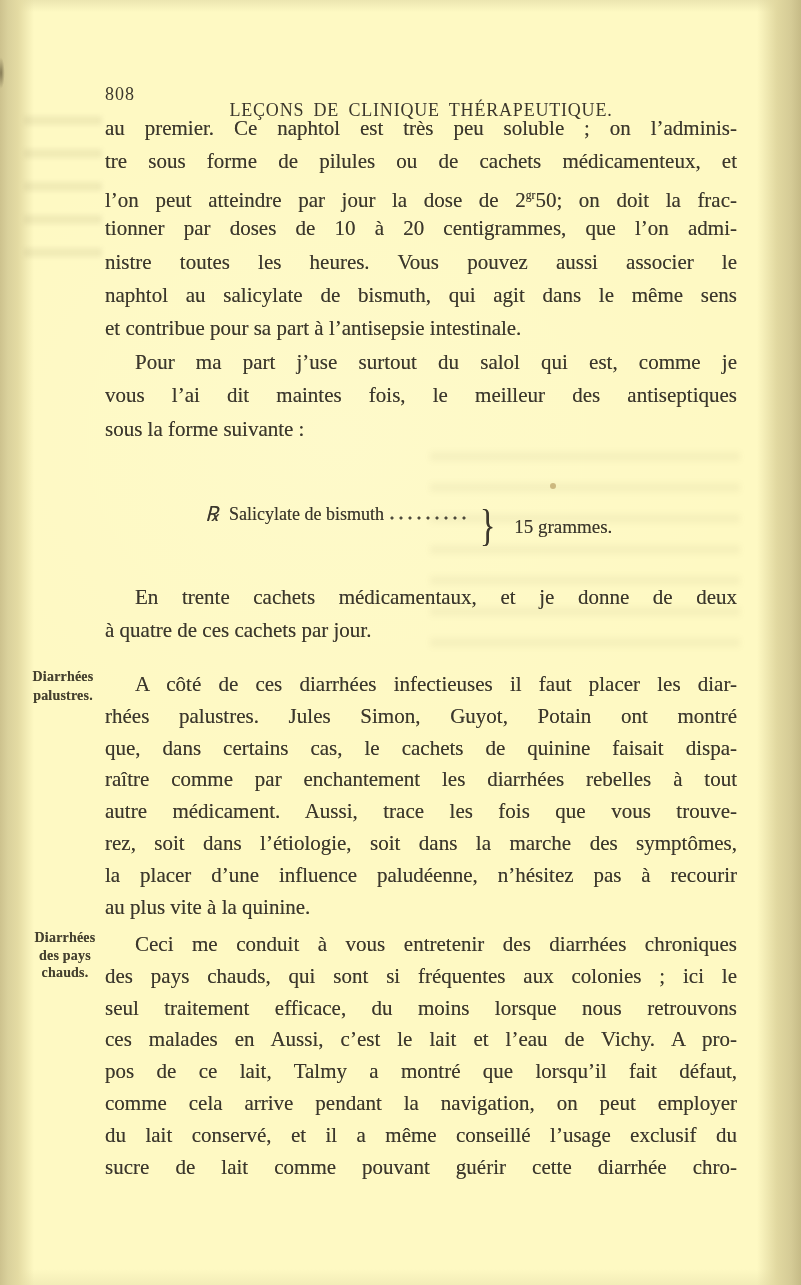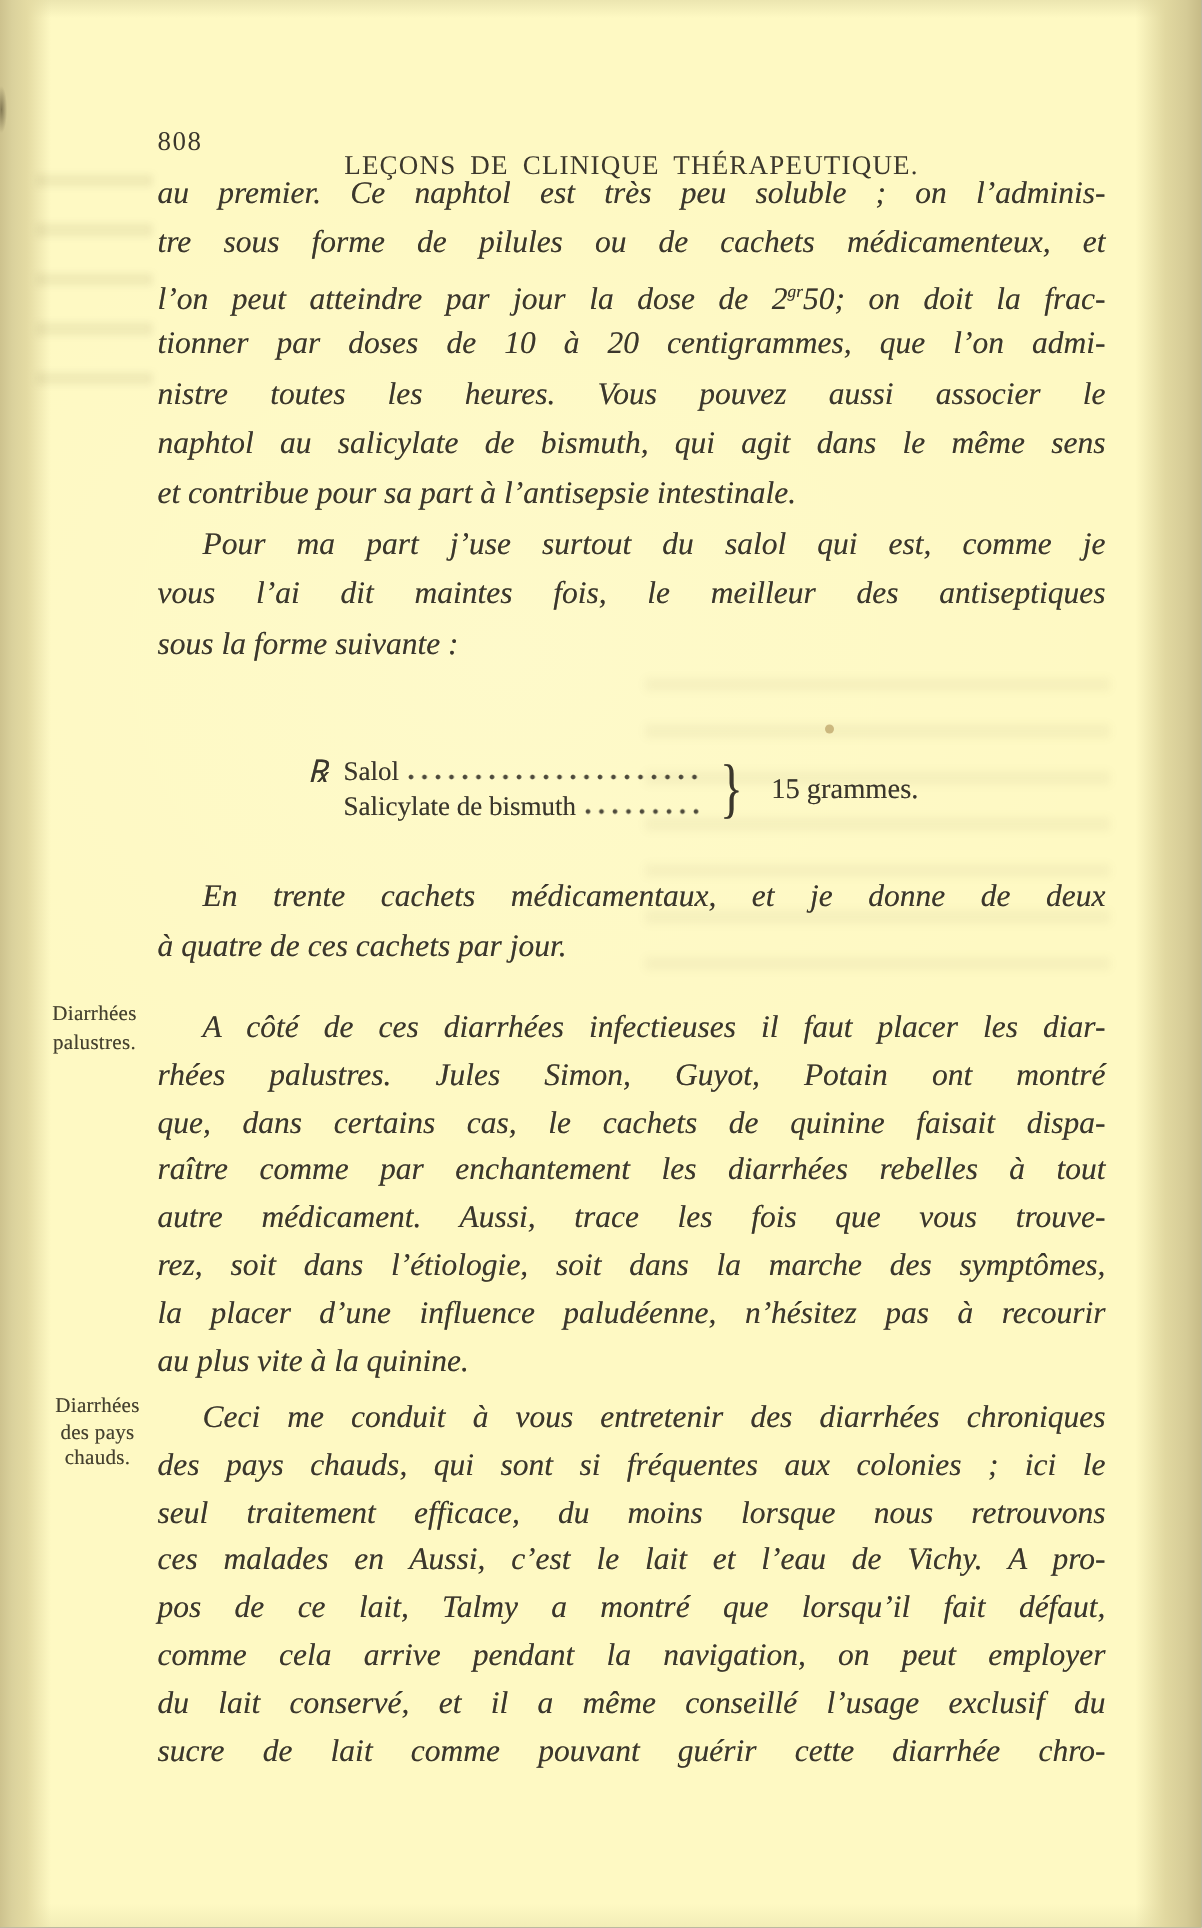--- a/index.html
+++ b/index.html
@@ -61,21 +61,20 @@
   .g1 { top:112px;  --lh:33.4px; }
   .g2 { top:581px;  --lh:33px;   }
   .g3 { top:669px;  --lh:31.8px; }
   .g4 { top:929px;  --lh:31.8px; }
   .line {
     height: var(--lh); line-height: var(--lh);
     font-size:21px;
     text-align: justify; text-align-last: justify;
     white-space: normal; overflow: visible;
     text-shadow: 0 0 0.4px rgba(59,55,44,0.55);
-    font-style: italic;
   }
   .line.indent { text-indent: 30px; }
   .line.end { text-align-last: left; }
   .line sup { font-size: 0.55em; vertical-align: super; letter-spacing:0; }
 
   
   .rx {
     position:absolute; left:205px; top:503px; width:440px;
     display:flex; align-items:flex-start;
     font-size:18px; line-height:23px;
@@ -92,21 +91,21 @@
   }
   .rx-brace {
     margin-left:10px; align-self:center;
     font-size:44px; line-height:46px; font-weight:400;
     transform: scaleX(0.72); transform-origin:center;
   }
   .rx-dose { margin-left:16px; align-self:center; font-size:19px; }
 
   
   .mnote {
-    position:absolute; text-align:center; font-size:14px; font-weight:normal;
+    position:absolute; text-align:center; font-size:14px; font-weight:bold;
     color:#45412f; letter-spacing:0.2px;
     text-shadow: 0 0 0.4px rgba(69,65,47,0.5);
   }
   .mnote-1 { left:25px; top:668px; width:76px; line-height:18.5px; }
   .mnote-2 { left:27px; top:929px; width:76px; line-height:17.6px; }
   .mnote div { white-space: nowrap; }
 </style>
 </head>
 <body>
 
@@ -133,24 +132,20 @@
       <div class="line">naphtol au salicylate de bismuth, qui agit dans le même sens</div>
       <div class="line end">et contribue pour sa part à l’antisepsie intestinale.</div>
       <div class="line indent">Pour ma part j’use surtout du salol qui est, comme je</div>
       <div class="line">vous l’ai dit maintes fois, le meilleur des antiseptiques</div>
       <div class="line end">sous la forme suivante :</div>
     </div>
 
   <div class="rx">
     <span class="rx-symbol">℞</span>
     <div class="rx-items">
-      <div class="rx-line">
-        <span>Salol</span>
-        <span class="rx-leader"></span>
-      </div>
       <div class="rx-line">
         <span>Salicylate de bismuth</span>
         <span class="rx-leader"></span>
       </div>
     </div>
     <span class="rx-brace">}</span>
     <span class="rx-dose">15 grammes.</span>
   </div>
 
   <div class="tgroup g2">

